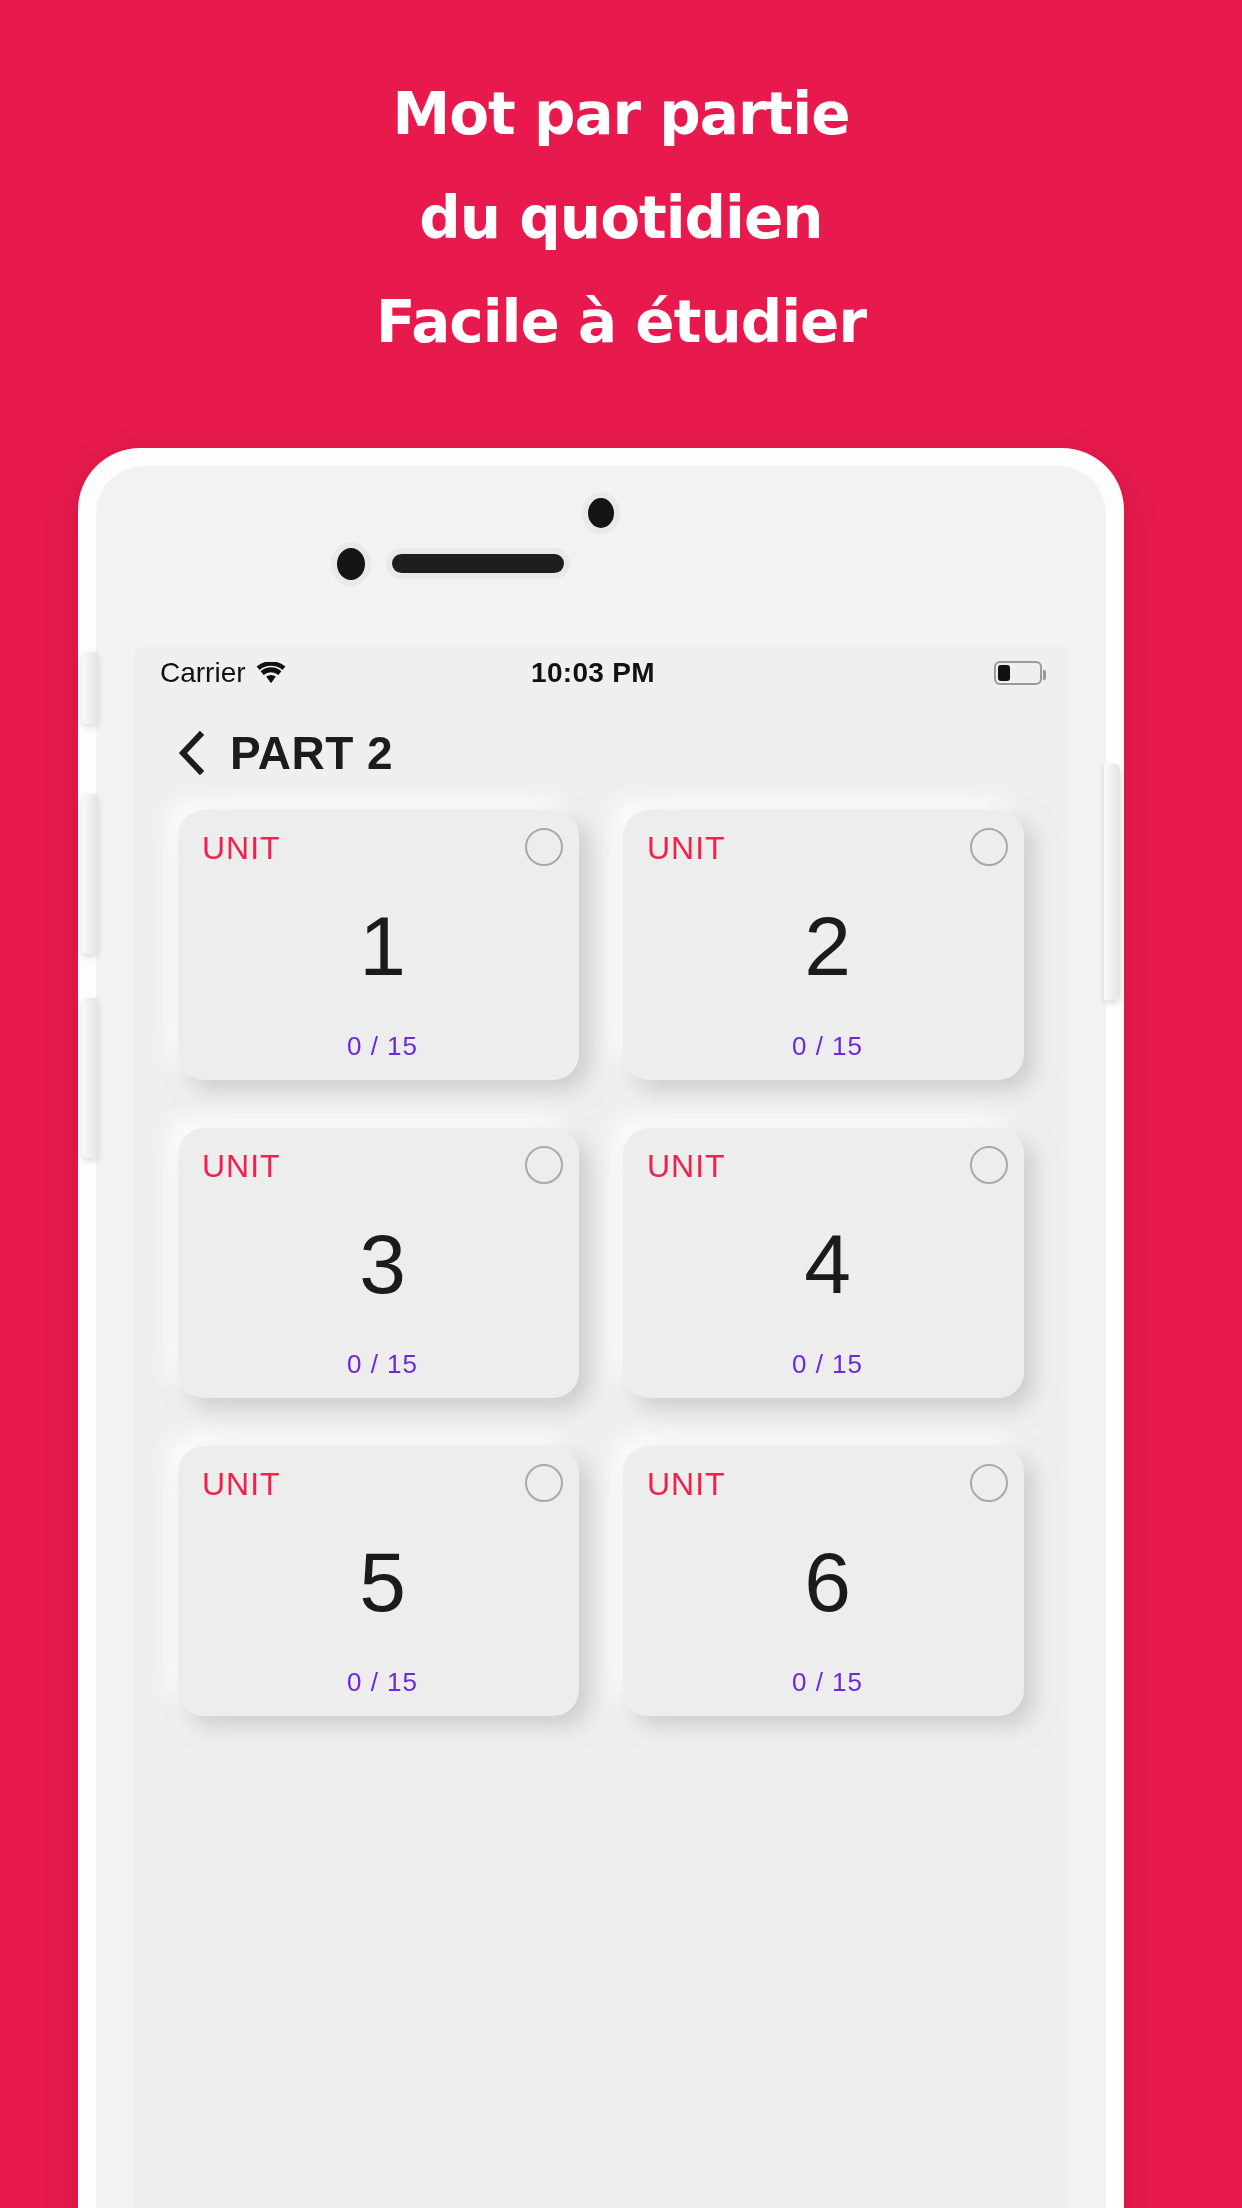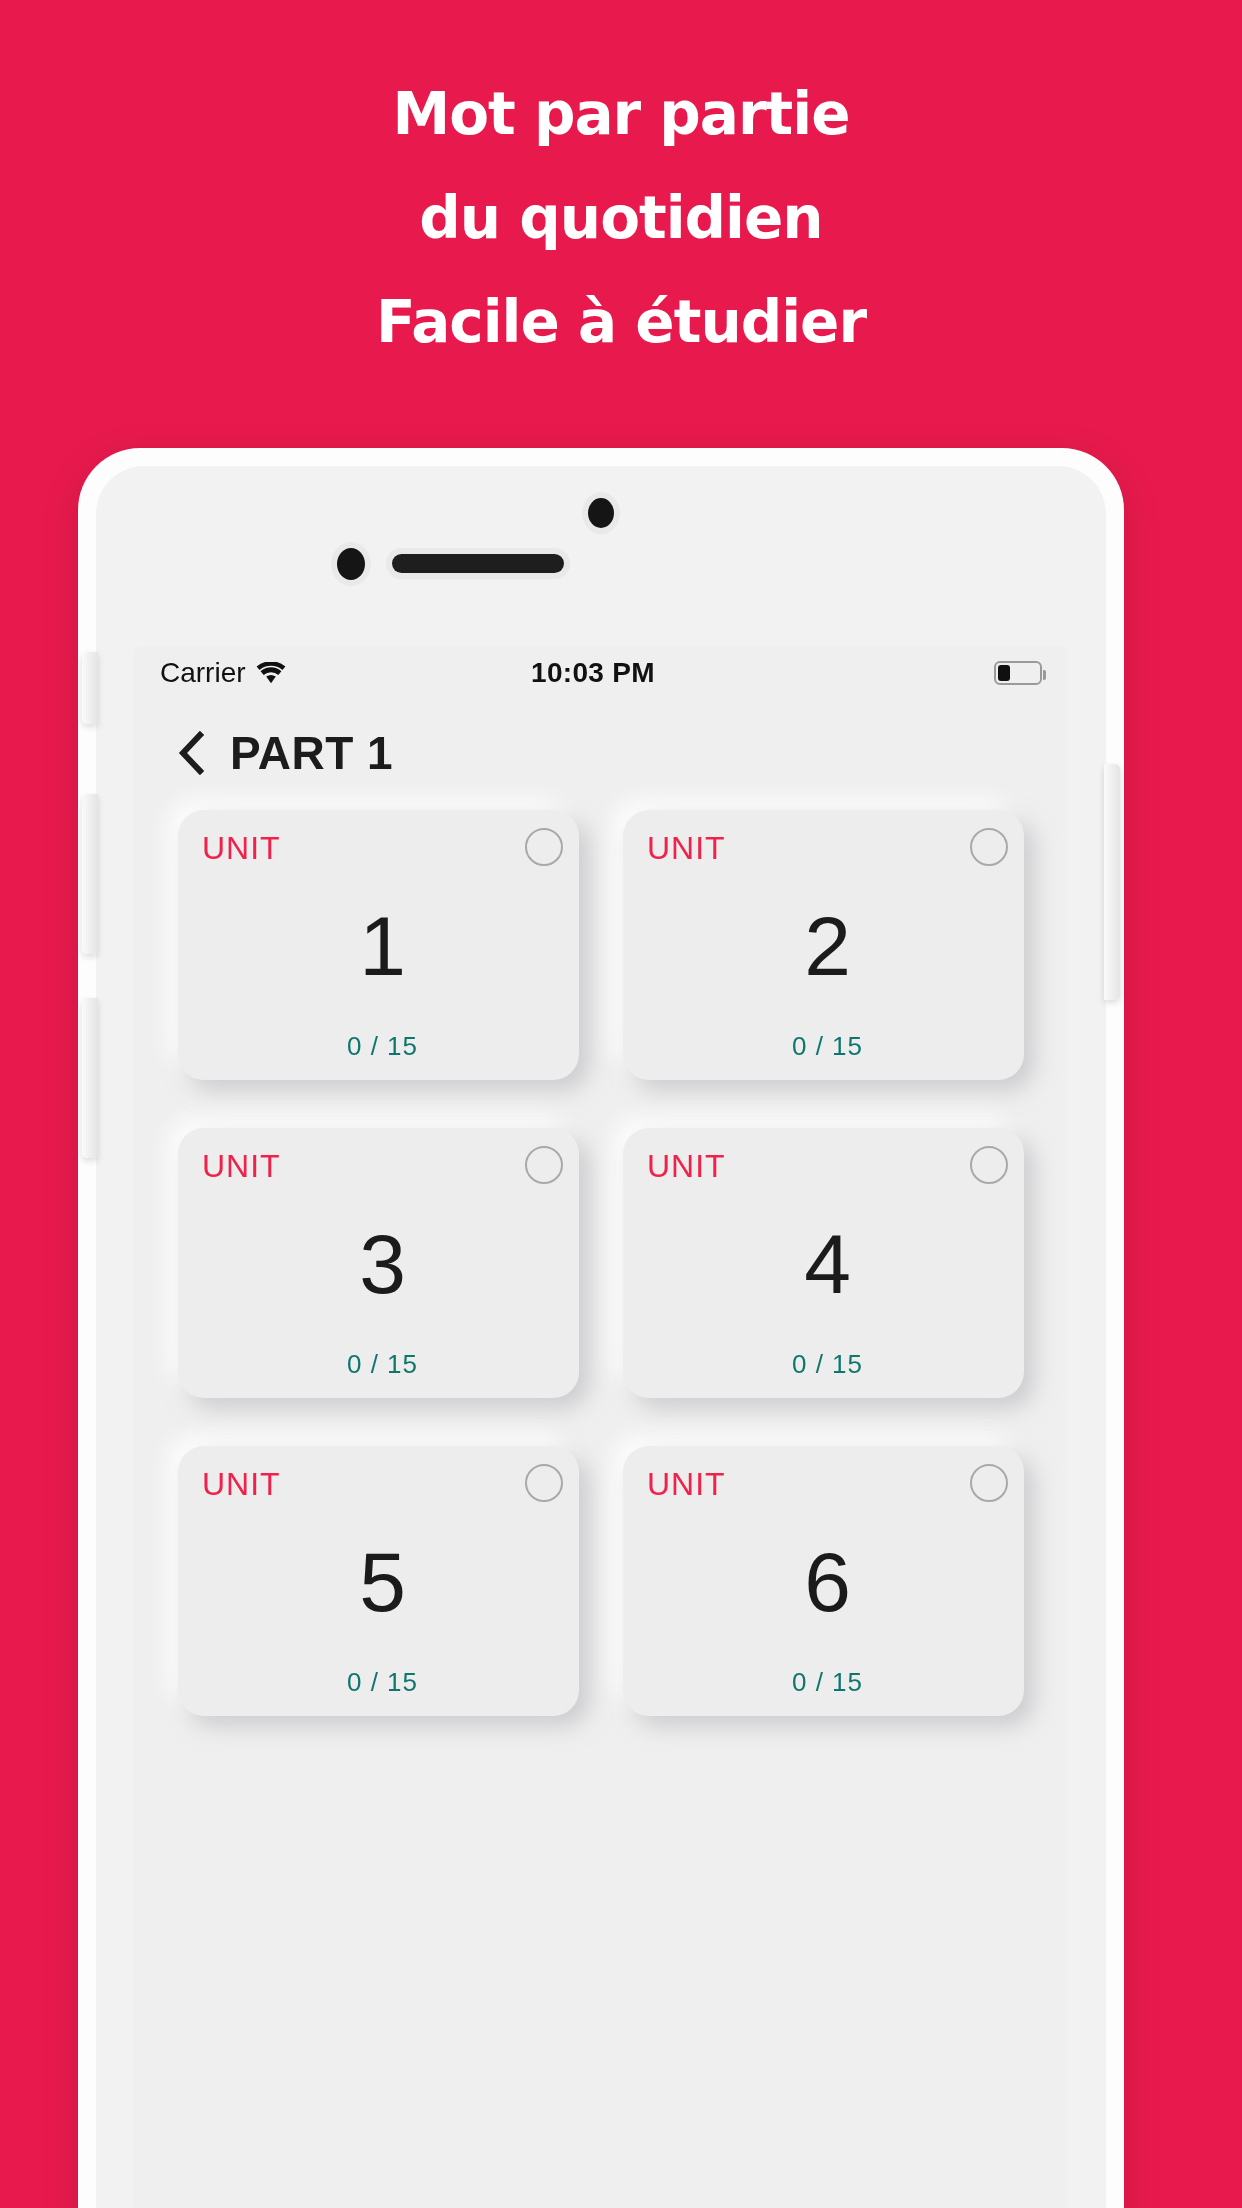--- a/index.html
+++ b/index.html
@@ -190,21 +190,21 @@
     justify-content:center;
     font-size:84px;
     font-weight:400;
     color:#1B1B1B;
     line-height:1;
     margin-top:-6px;
   }
   .unit-progress{
     text-align:center;
     font-size:26px;
-    color:#0f766e;
+    color:#6d28d9;
     letter-spacing:1px;
   }
 </style>
 </head>
 <body>
 
 <div class="headline">Mot par partie
 du quotidien
 Facile à étudier</div>
 
@@ -240,21 +240,21 @@
           </div>
         </div>
       </div>
 
       <div class="navbar">
         <span>
           <svg class="back-chevron" width="26" height="44" viewBox="0 0 26 44">
             <polyline points="22,4 5,22 22,40" fill="none" stroke="#1C1C1C" stroke-width="6" stroke-linecap="square" stroke-linejoin="miter"></polyline>
           </svg>
         </span>
-        <span class="nav-title">PART 1</span>
+        <span class="nav-title">PART 2</span>
       </div>
 
       <div class="grid">
 
         <div class="unit-card">
           <div class="unit-top">
             <span class="unit-label">UNIT</span>
             <span class="unit-circle"></span>
           </div>
           <div class="unit-number">1</div>

